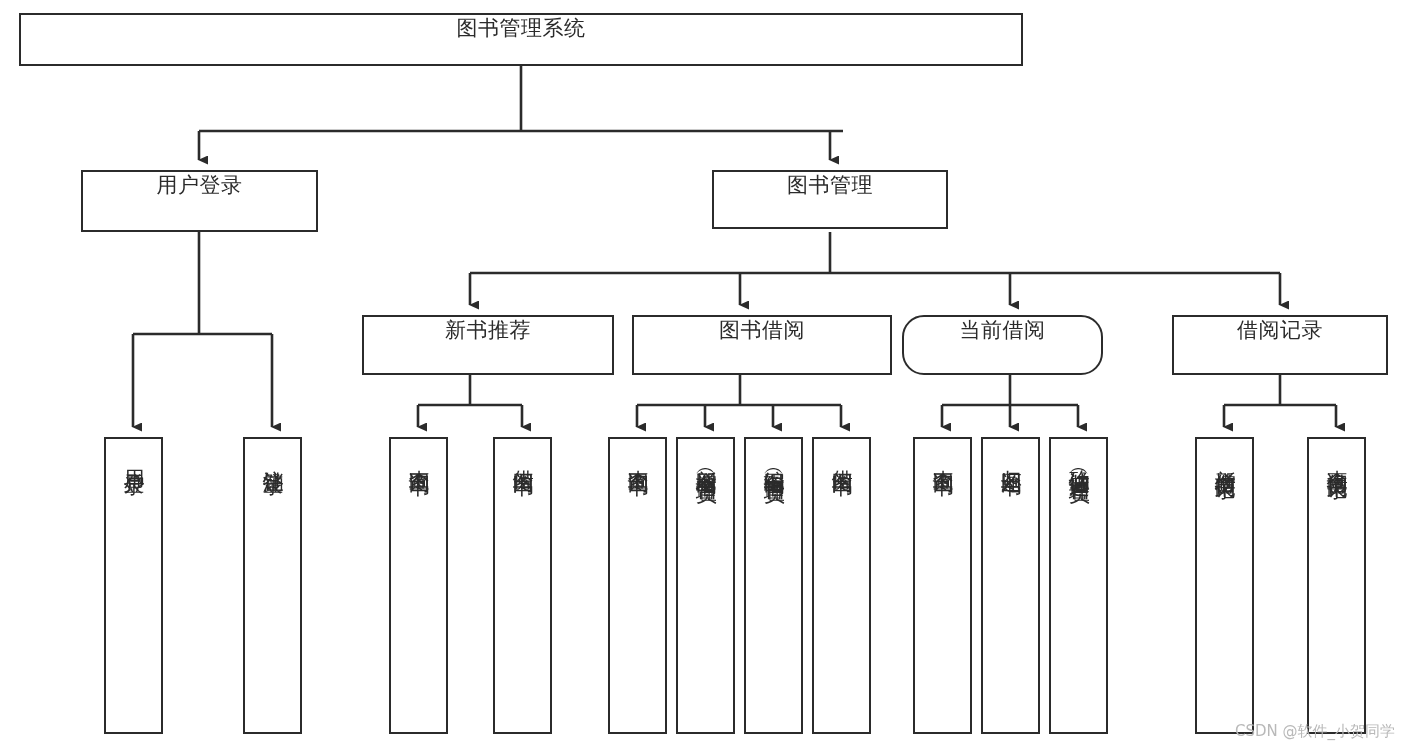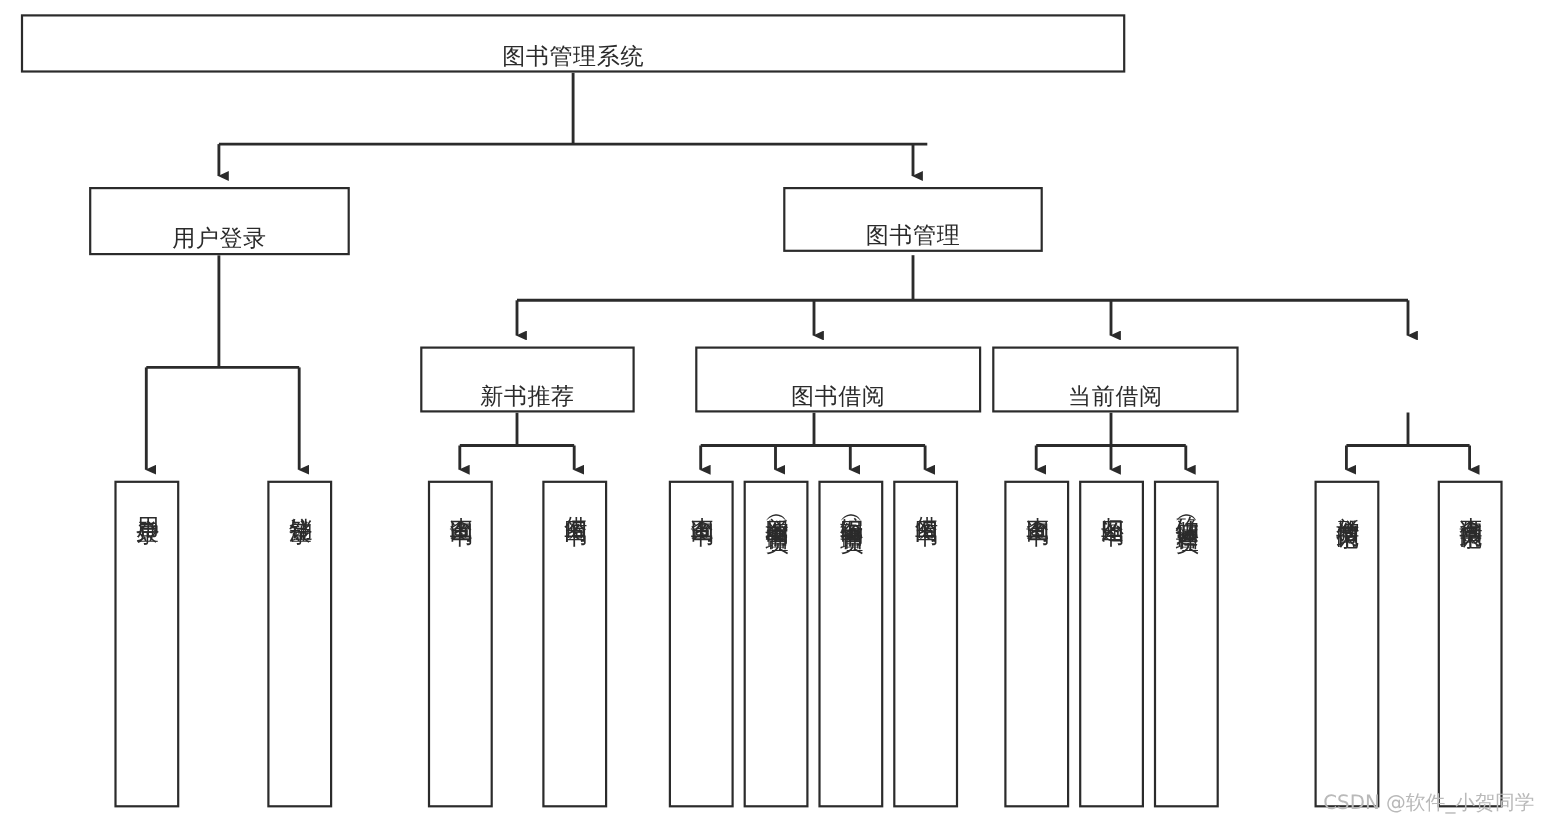--- a/index.html
+++ b/index.html
@@ -25,21 +25,21 @@
     width: 1405px;
     height: 747px;
     pointer-events: none;
   }
   .node {
     position: absolute;
     box-sizing: border-box;
     border: 2px solid #2b2b2b;
     background: #ffffff;
     display: flex;
-    align-items: flex-end;
+    align-items: flex-start;
     justify-content: center;
     color: #2b2b2b;
   }
   .node .label {
     font-size: 21px;
     line-height: 1.25;
     letter-spacing: 0.5px;
     white-space: nowrap;
   }
   .node.vertical {
@@ -51,21 +51,21 @@
     text-orientation: upright;
     font-size: 21px;
     line-height: 1.32;
     letter-spacing: 2px;
     white-space: nowrap;
   }
   .watermark {
     position: absolute;
     right: 10px;
     bottom: 6px;
-    font-size: 18px;
+    font-size: 15px;
     color: #b9b9b9;
     white-space: nowrap;
     user-select: none;
   }
 </style>
 </head>
 <body>
 
 <div id="canvas">
 
@@ -123,28 +123,31 @@
     <span class="label">图书管理系统</span>
   </div>
 
   <div class="node" style="left:81px; top:170px; width:237px; height:62px;">
     <span class="label">用户登录</span>
   </div>
   <div class="node" style="left:712px; top:170px; width:236px; height:59px;">
     <span class="label">图书管理</span>
   </div>
 
-  <div class="node" style="left:382px; top:315px; width:195px; height:60px;">
+  <div class="node" style="left:362px; top:315px; width:252px; height:60px;">
     <span class="label">新书推荐</span>
   </div>
   <div class="node" style="left:632px; top:315px; width:260px; height:60px;">
     <span class="label">图书借阅</span>
   </div>
-  <div class="node" style="left:902px; top:315px; width:224px; height:60px;">
+  <div class="node" style="left:902px; top:315px; width:201px; height:60px;border-radius:22px;">
     <span class="label">当前借阅</span>
+  </div>
+  <div class="node" style="left:1172px; top:315px; width:216px; height:60px;">
+    <span class="label">借阅记录</span>
   </div>
 
   <div class="node vertical" style="left:104px; top:437px; width:59px; height:297px;">
     <span class="label">用户登录</span>
   </div>
   <div class="node vertical" style="left:243px; top:437px; width:59px; height:297px;">
     <span class="label">注销登录</span>
   </div>
 
   <div class="node vertical" style="left:389px; top:437px; width:59px; height:297px;">

